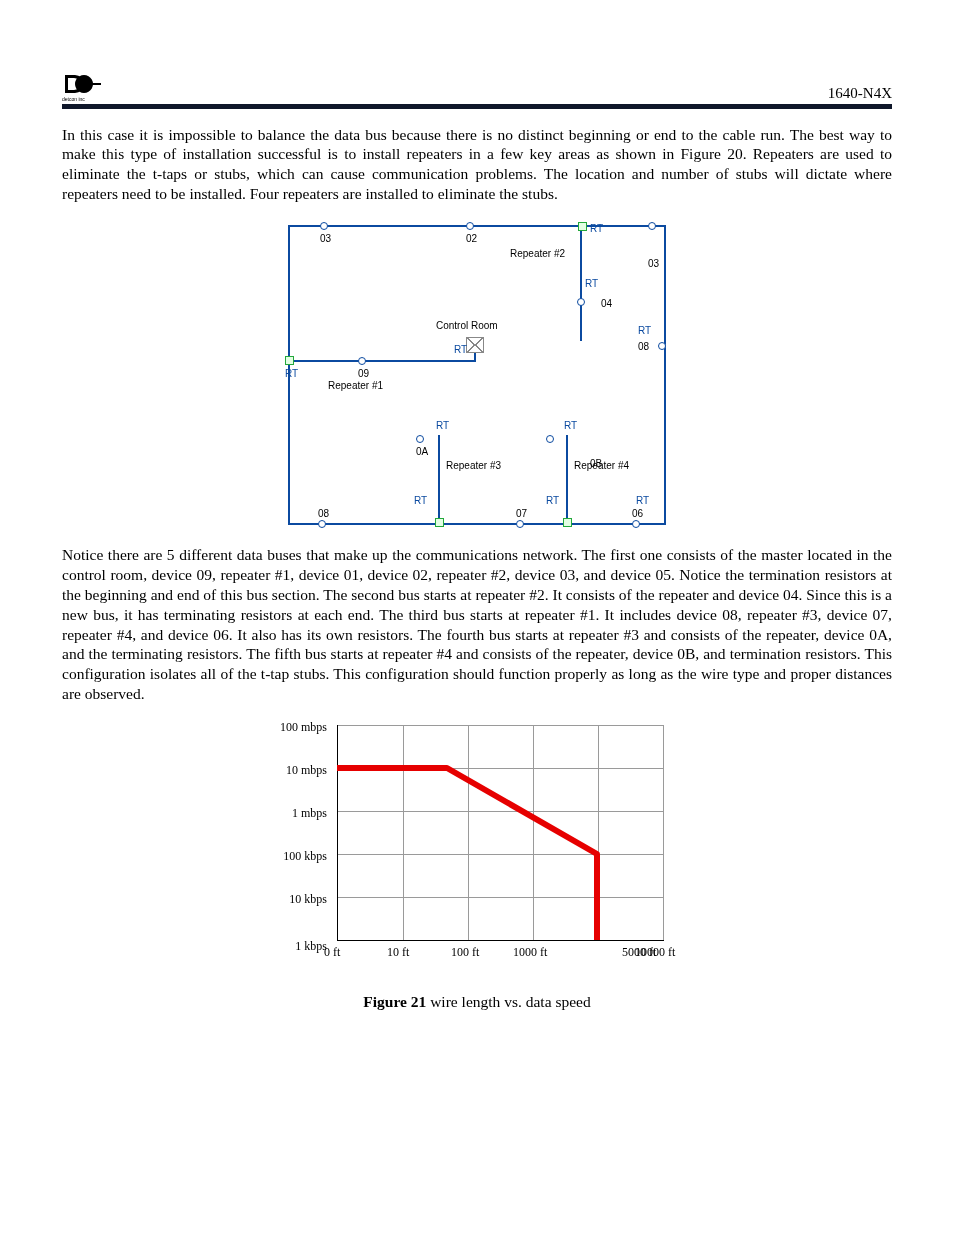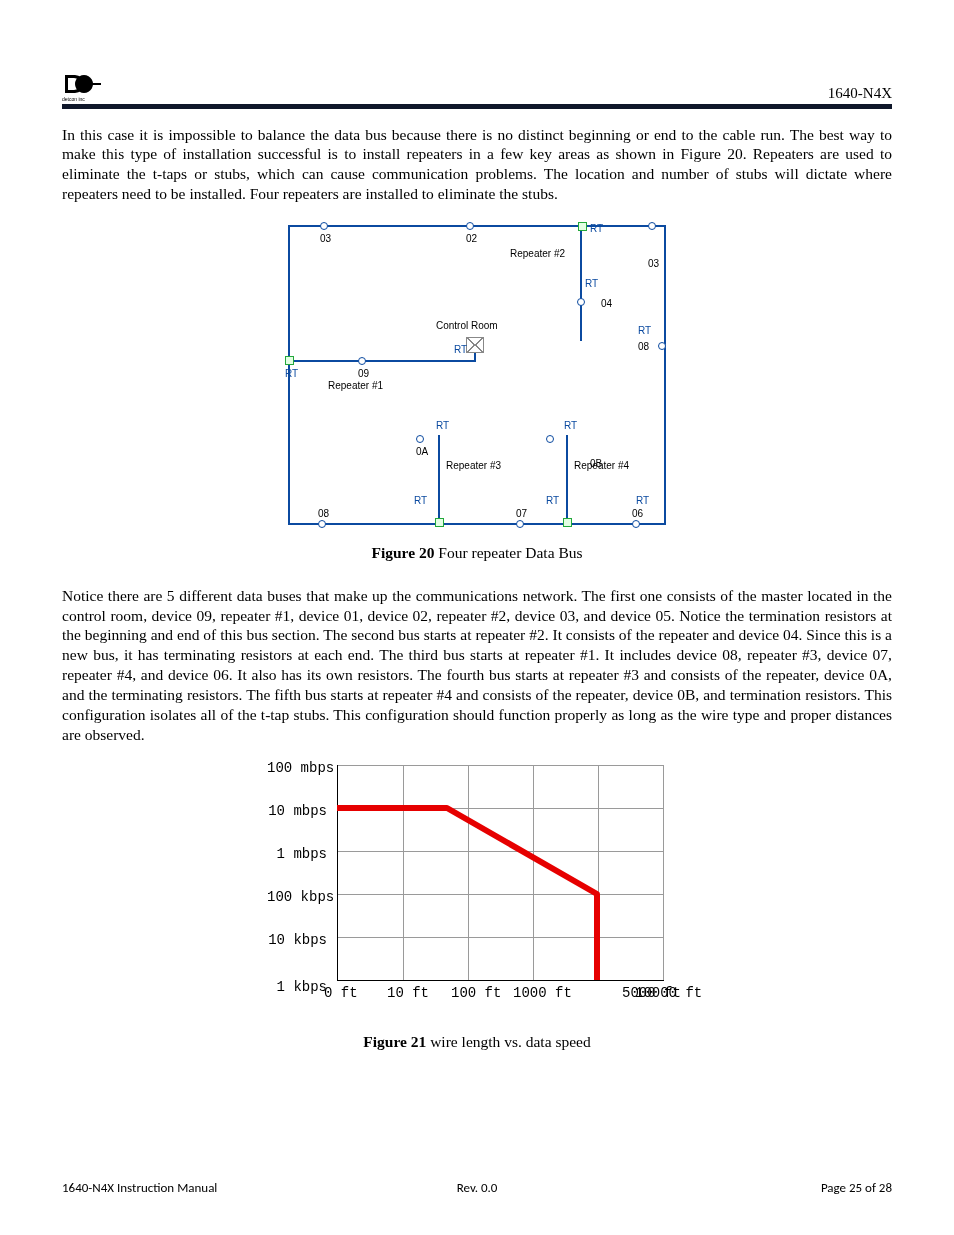--- a/index.html
+++ b/index.html
@@ -24,21 +24,21 @@
   .diag20 .node { position:absolute; width:8px; height:8px; border:1.5px solid #0b4aa0; border-radius:50%; background:#fff; box-sizing:border-box; }
   .diag20 .rep  { position:absolute; width:9px; height:9px; border:1.5px solid #23a83b; background:#e3ffe3; box-sizing:border-box; }
   .diag20 .master { position:absolute; width:16px; height:14px; border:1px solid #888; background:#fff; }
   .diag20 .master:before, .diag20 .master:after { content:""; position:absolute; left:0; top:0; width:100%; height:100%; }
   .diag20 .master:before { background:linear-gradient(to top right, transparent calc(50% - 0.7px), #888 calc(50% - 0.7px), #888 calc(50% + 0.7px), transparent calc(50% + 0.7px)); }
   .diag20 .master:after  { background:linear-gradient(to top left,  transparent calc(50% - 0.7px), #888 calc(50% - 0.7px), #888 calc(50% + 0.7px), transparent calc(50% + 0.7px)); }
   
   .chart21 { position:relative; width:420px; height:265px; }
   .chart21 .plot { position:absolute; left:70px; top:5px; width:326px; height:215px; border-left:1.5px solid #000; border-bottom:1.5px solid #000; }
   .chart21 .hgrid, .chart21 .vgrid { position:absolute; background:#9a9a9a; }
-  .chart21 .ylab, .chart21 .xlab { position:absolute; font-family:Liberation Mono, monospace; font-size:14px; color:#000; white-space:nowrap; }
+  .chart21 .ylab, .chart21 .xlab { position:absolute; font-family:Liberation Serif, serif; font-size:12px; color:#000; white-space:nowrap; }
   .chart21 .curve { position:absolute; left:70px; top:5px; width:326px; height:215px; overflow:visible; }
 </style>
 </head>
 <body>
 
 <div class="page">
 
   <div class="header">
     <div class="logo-wrap">
       <svg width="42" height="30" viewBox="0 0 42 30">
@@ -111,23 +111,20 @@
       <div class="rep" style="left:147px;top:298px;"></div>
       <div class="node" style="left:228px;top:300px;"></div>
       <div class="lbl" style="left:228px;top:288px;">07</div>
       <div class="rt" style="left:258px;top:275px;">RT</div>
       <div class="rep" style="left:275px;top:298px;"></div>
       <div class="rt" style="left:348px;top:275px;">RT</div>
       <div class="node" style="left:344px;top:300px;"></div>
       <div class="lbl" style="left:344px;top:288px;">06</div>
     </div>
   </div>
-  <div class="fig-caption">
-    <b>Figure 20</b><span> Four repeater Data Bus</span>
-  </div>
 
   <p class="para">Notice there are 5 different data buses that make up the communications network.  The first one consists of the master located in the control room, device 09, repeater #1, device 01, device 02, repeater #2, device 03, and device 05.  Notice the termination resistors at the beginning and end of this bus section.  The second bus starts at repeater #2.  It consists of the repeater and device 04. Since this is a new bus, it has terminating resistors at each end.  The third bus starts at repeater #1.  It includes device 08, repeater #3, device 07, repeater #4, and device 06. It also has its own resistors.  The fourth bus starts at repeater #3 and consists of the repeater, device 0A, and the terminating resistors.  The fifth bus starts at repeater #4 and consists of the repeater, device 0B, and termination resistors.  This configuration isolates all of the t-tap stubs.  This configuration should function properly as long as the wire type and proper distances are observed.</p>
 
   <div class="figure-center">
     <div class="chart21">
       <div class="plot">
 
         <div class="hgrid" style="left:0;top:0;width:100%;height:1px;"></div>
         <div class="hgrid" style="left:0;top:43px;width:100%;height:1px;"></div>
         <div class="hgrid" style="left:0;top:86px;width:100%;height:1px;"></div>
@@ -153,18 +150,13 @@
       <div class="xlab" style="top:225px;left:184px;">100 ft</div>
       <div class="xlab" style="top:225px;left:246px;">1000 ft</div>
       <div class="xlab" style="top:225px;left:310px;padding-left:45px;">5000 ft</div>
       <div class="xlab" style="top:225px;left:368px;">10000 ft</div>
     </div>
   </div>
   <div class="fig-caption" style="margin-top:8px;">
     <b>Figure 21</b><span> wire length vs. data speed</span>
   </div>
 
-  <div class="footer">
-    <span class="left">1640-N4X Instruction Manual</span>
-    <span class="mid">Rev. 0.0</span>
-    <span class="right">Page 25 of 28</span>
-  </div>
 </div>
 
 </body></html>

